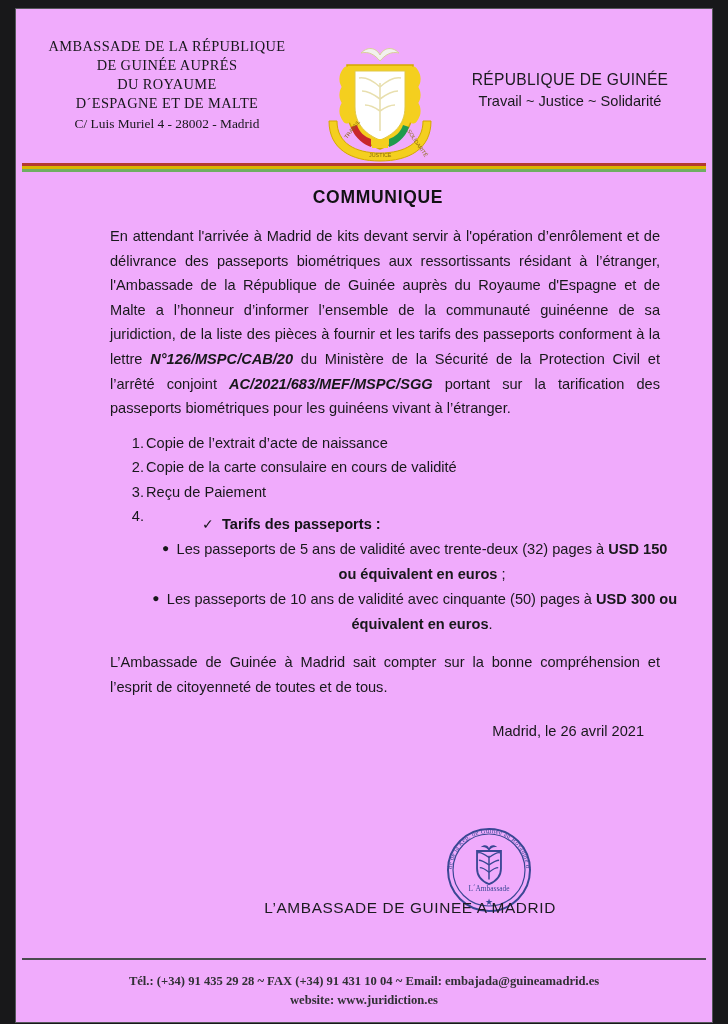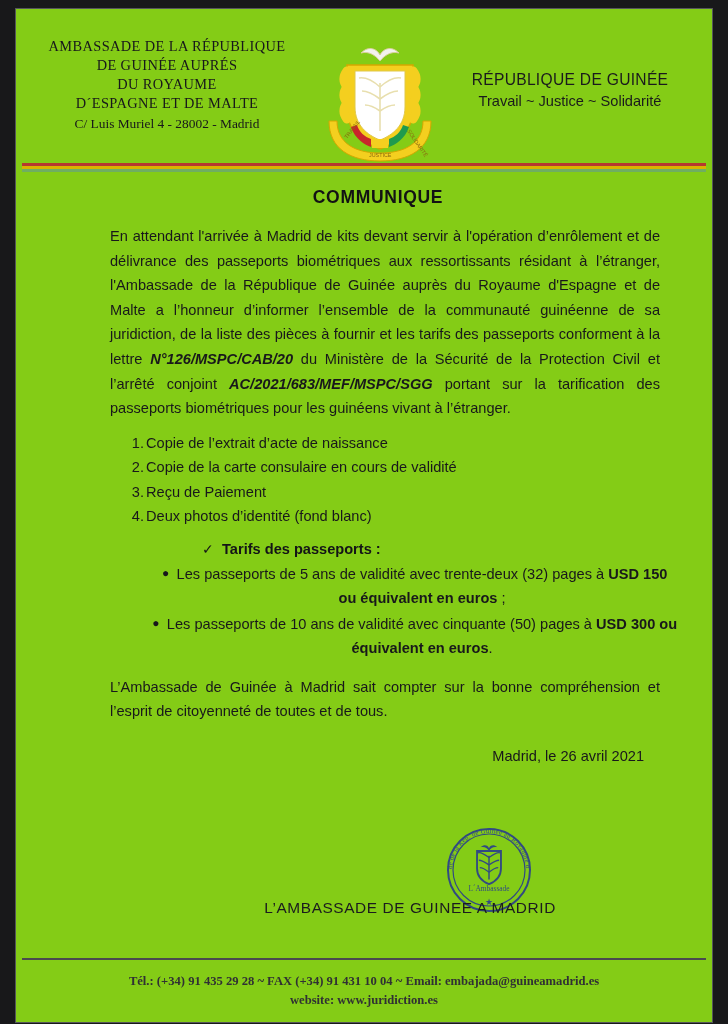--- a/index.html
+++ b/index.html
@@ -21,21 +21,21 @@
     width: 728px;
     height: 1024px;
     background: #18181a;
   }
   #paper {
     position: absolute;
     left: 16px;
     top: 9px;
     width: 696px;
     height: 1013px;
-    background: #84cc16;
+    background: #f0abfc;
     box-shadow: 0 0 0 1px #55565a;
     overflow: hidden;
   }
 
   
   #letterhead {
     position: absolute;
     left: 0; top: 22px;
     width: 696px;
     height: 130px;
@@ -330,21 +330,21 @@
 
       <h1 id="doc-title">COMMUNIQUE</h1>
 
       <p class="para"><span>En attendant l'arrivée à Madrid de kits devant servir à l'opération d’enrôlement et de délivrance des passeports biométriques aux ressortissants résidant à l’étranger, l'Ambassade de la République de Guinée auprès du Royaume d'Espagne et de Malte a l’honneur d’informer l’ensemble de la communauté guinéenne de sa juridiction, de la liste des pièces à fournir et les tarifs des passeports conforment à la lettre </span><i class="ref">N°126/MSPC/CAB/20</i><span> du Ministère de la Sécurité de la Protection Civil et l’arrêté conjoint </span><i class="ref">AC/2021/683/MEF/MSPC/SGG</i><span> portant sur la tarification des passeports biométriques pour les guinéens vivant à l’étranger.</span></p>
 
 
       <ol class="pieces">
         <li><span class="num">1.</span><span>Copie de l’extrait d’acte de naissance</span></li>
         <li><span class="num">2.</span><span>Copie de la carte consulaire en cours de validité</span></li>
         <li><span class="num">3.</span><span>Reçu de Paiement</span></li>
-        <li><span class="num">4.</span><span>Deux photos d’identité (fond blanc)</span></li>
+        <li><span class="num">4.</span></li>
       </ol>
 
       <div class="sec-head"><span class="tick">✓</span><span>Tarifs des passeports :</span></div>
 
       <ul class="tarifs">
         <li><span class="dot">●</span><span>Les passeports de 5 ans de validité avec trente-deux (32) pages à </span><b>USD 150 ou équivalent en euros</b><span> ;</span></li>
         <li><span class="dot">●</span><span>Les passeports de 10 ans de validité avec cinquante (50) pages à </span><b>USD 300 ou équivalent en euros</b><span>.</span></li>
       </ul>
 
       <p class="para" id="closing">L’Ambassade de Guinée à Madrid sait compter sur la bonne compréhension et l’esprit de citoyenneté de toutes et de tous.</p>

